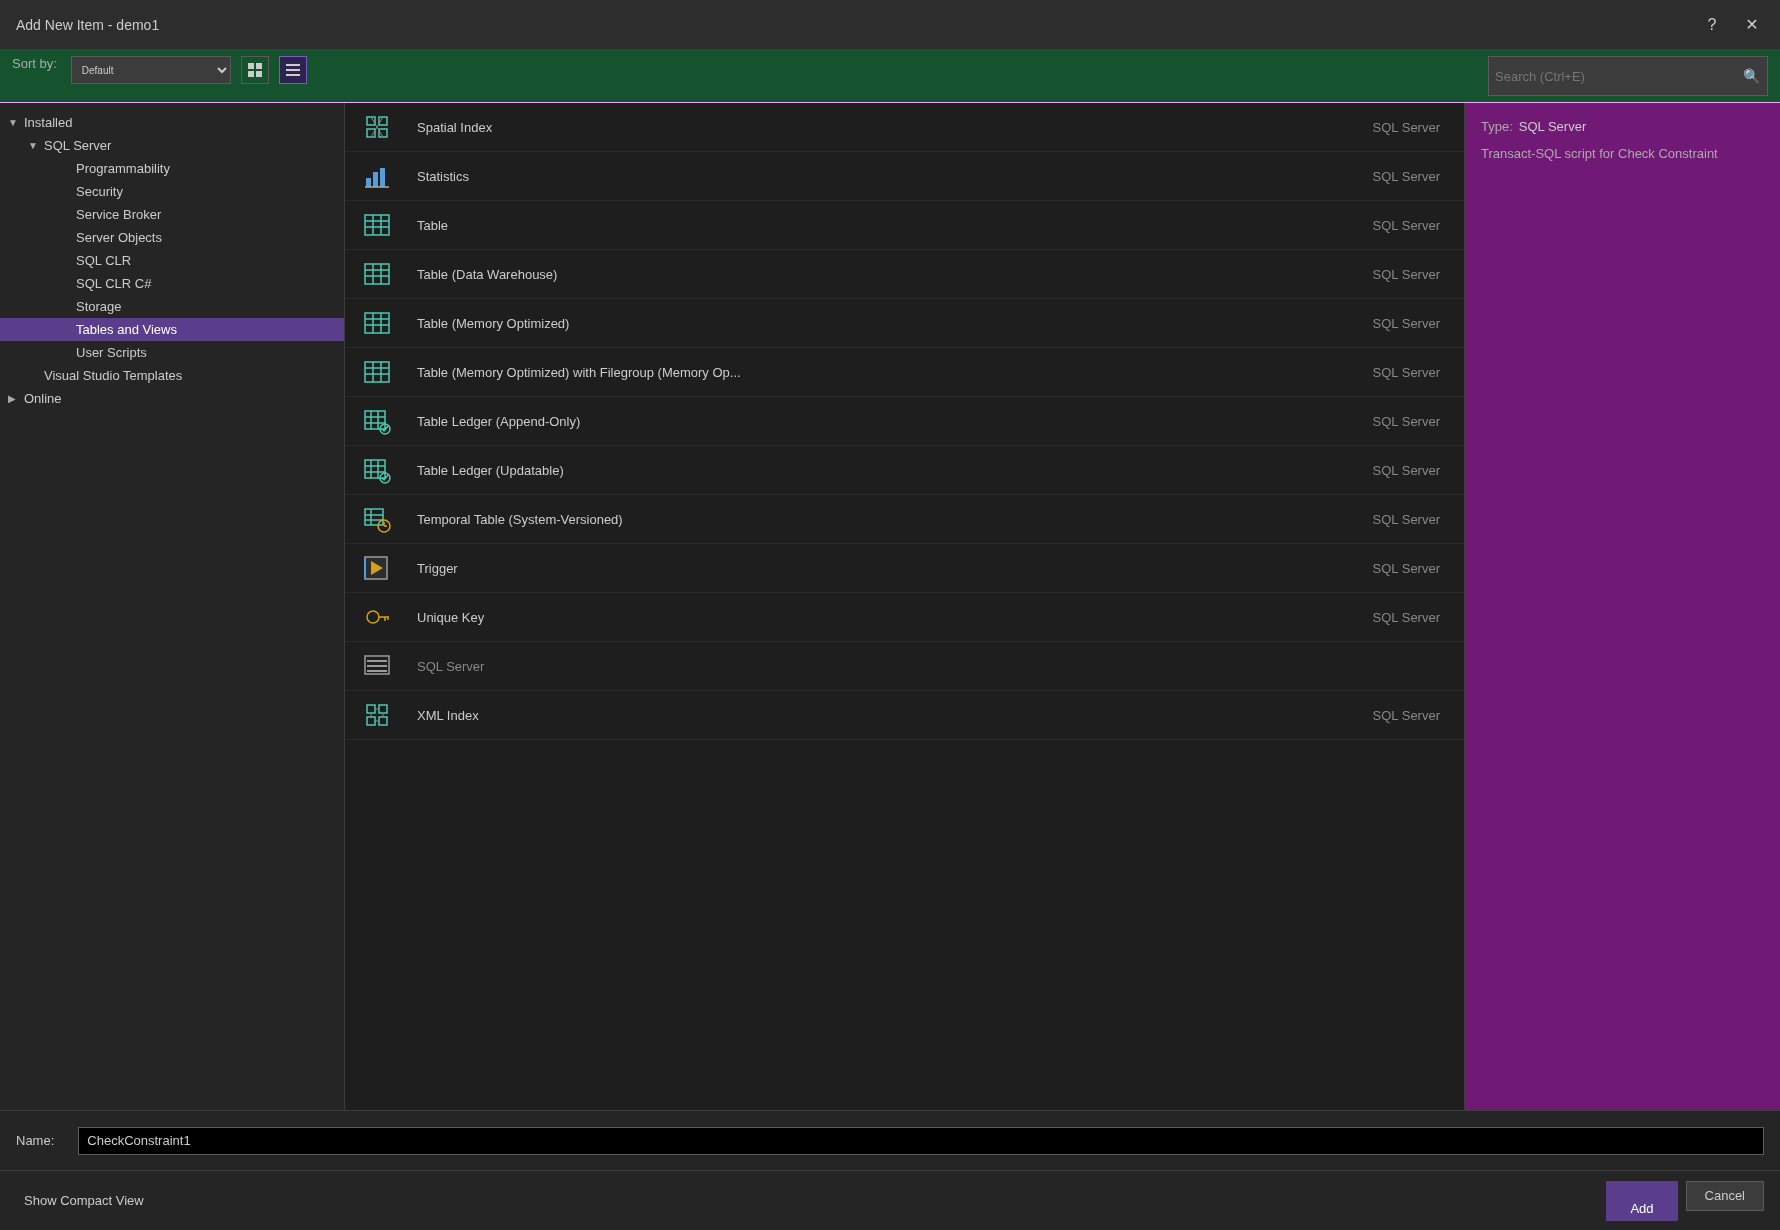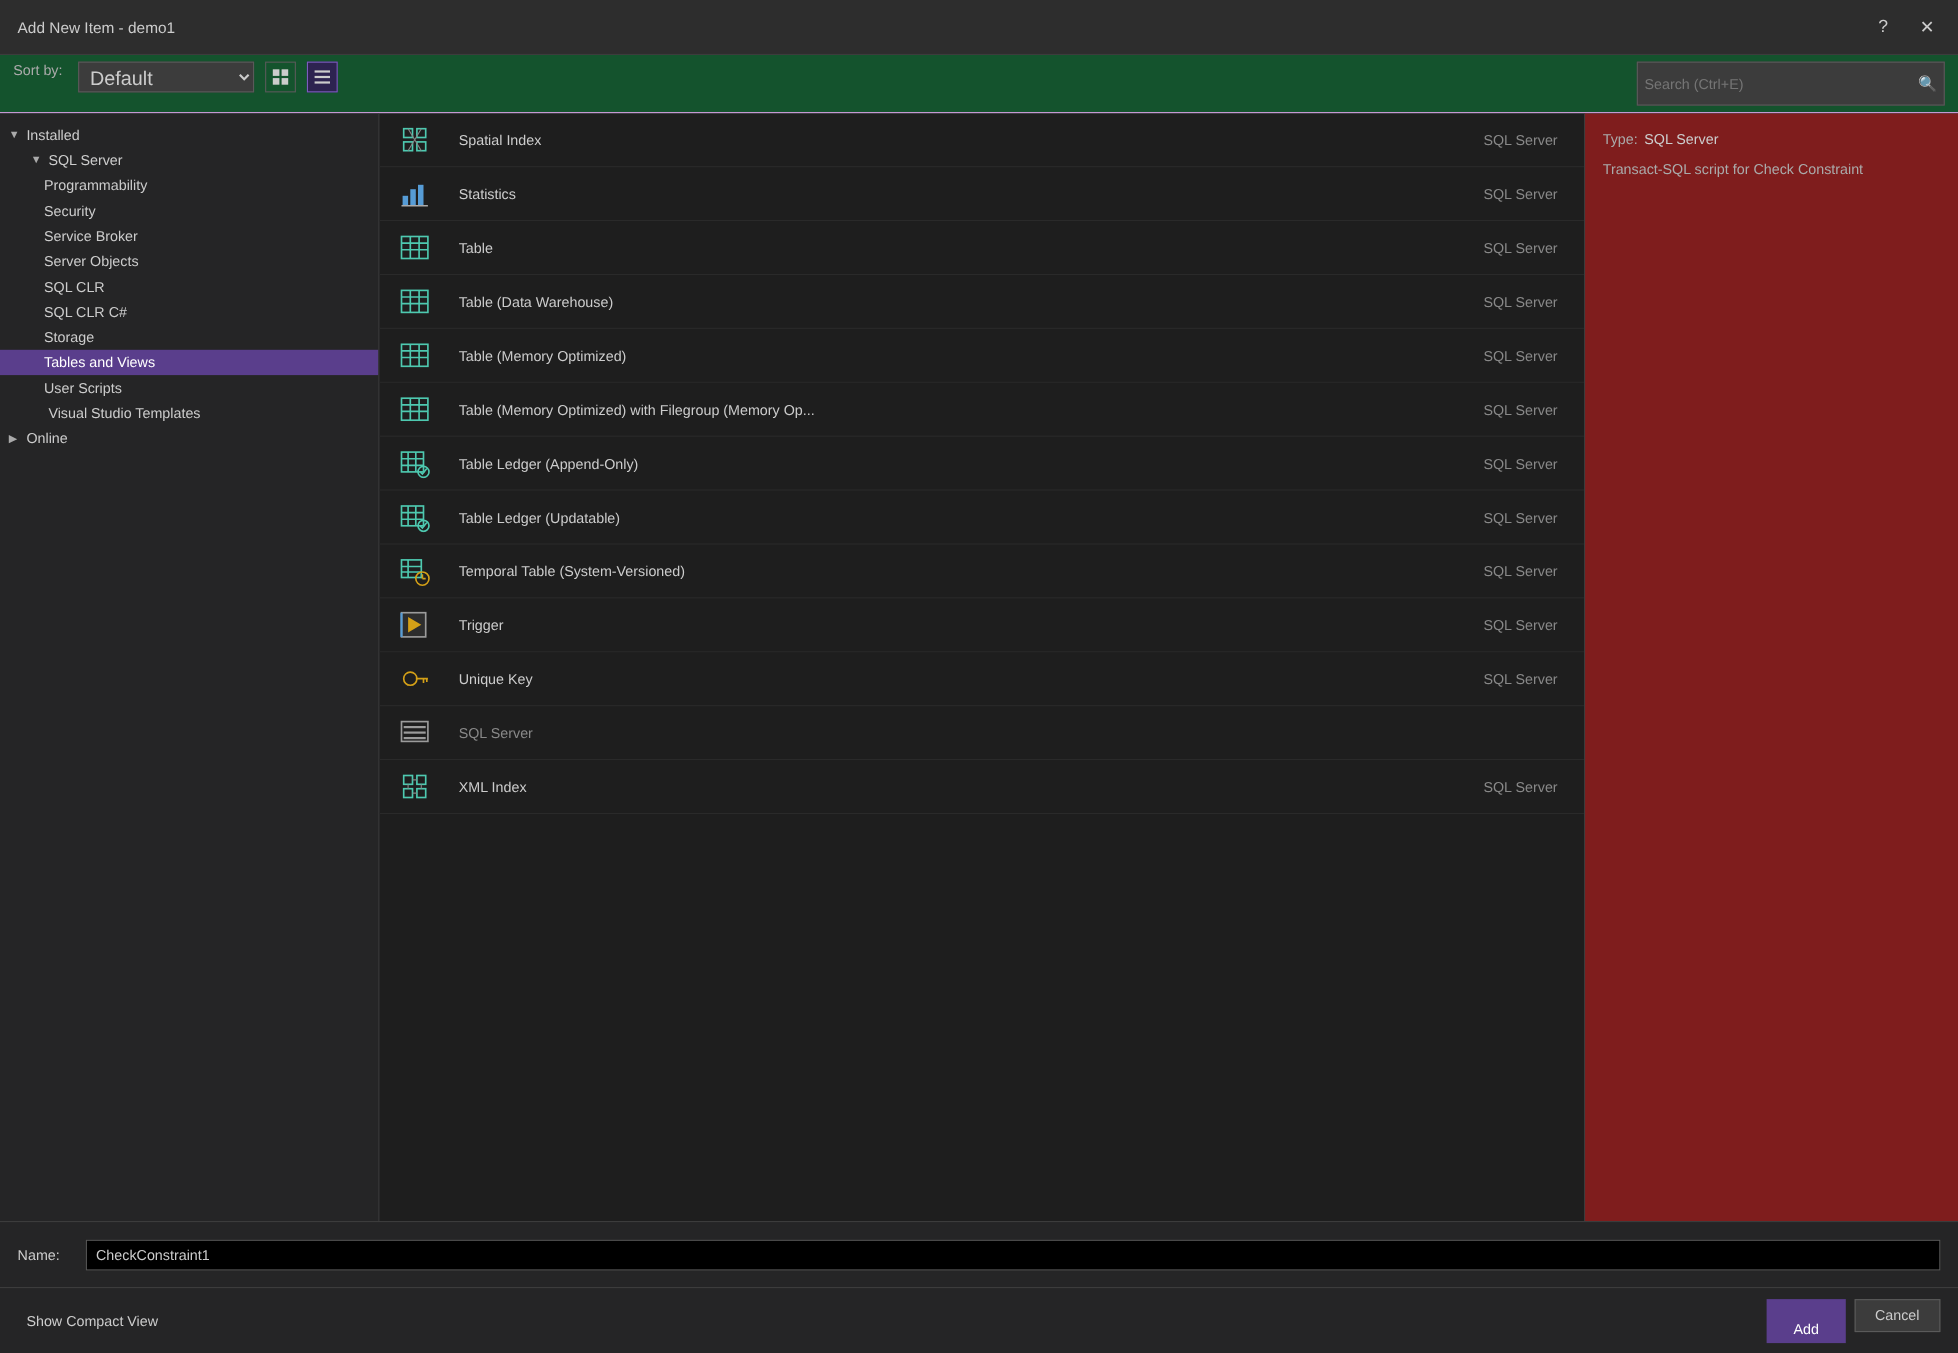--- a/index.html
+++ b/index.html
@@ -77,42 +77,42 @@
       color: #ffffff;
     }
     .tree-item .arrow {
       width: 16px;
       font-size: 10px;
       color: #aaa;
       flex-shrink: 0;
     }
     .tree-item .label { flex: 1; }
     .indent-1 { padding-left: 28px; }
-    .indent-2 { padding-left: 24px; }
+    .indent-2 { padding-left: 60px; }
 
     
     .toolbar {
       background: #14532d;
       border-bottom: 1px solid #f0abfc;
       padding: 6px 12px;
       display: flex;
       align-items: flex-start;
       gap: 10px;
       flex-shrink: 0;
     }
     .sort-label {
       font-size: 13px;
       color: #aaa;
       margin-right: 4px;
     }
     .sort-select {
       background: #3c3c3c;
       border: 1px solid #5a5a5a;
       color: #cccccc;
-      font-size: 18px;
+      font-size: 10px;
       padding: 3px 6px;
       height: 28px;
       min-width: 160px;
       cursor: pointer;
     }
     .view-btn {
       background: none;
       border: 1px solid #5a5a5a;
       color: #cccccc;
       width: 28px;
@@ -170,22 +170,22 @@
     }
 
     
     .icon-svg {
       width: 28px;
       height: 28px;
     }
 
     
     .info-panel {
-      width: 340px;
-      background: #7f1d1d;
+      width: 316px;
+      background: #701a75;
       border-left: 1px solid #3c3c3c;
       padding: 16px;
       flex-shrink: 0;
       display: flex;
       flex-direction: column;
       gap: 8px;
     }
     .info-type-row {
       display: flex;
       gap: 6px;

